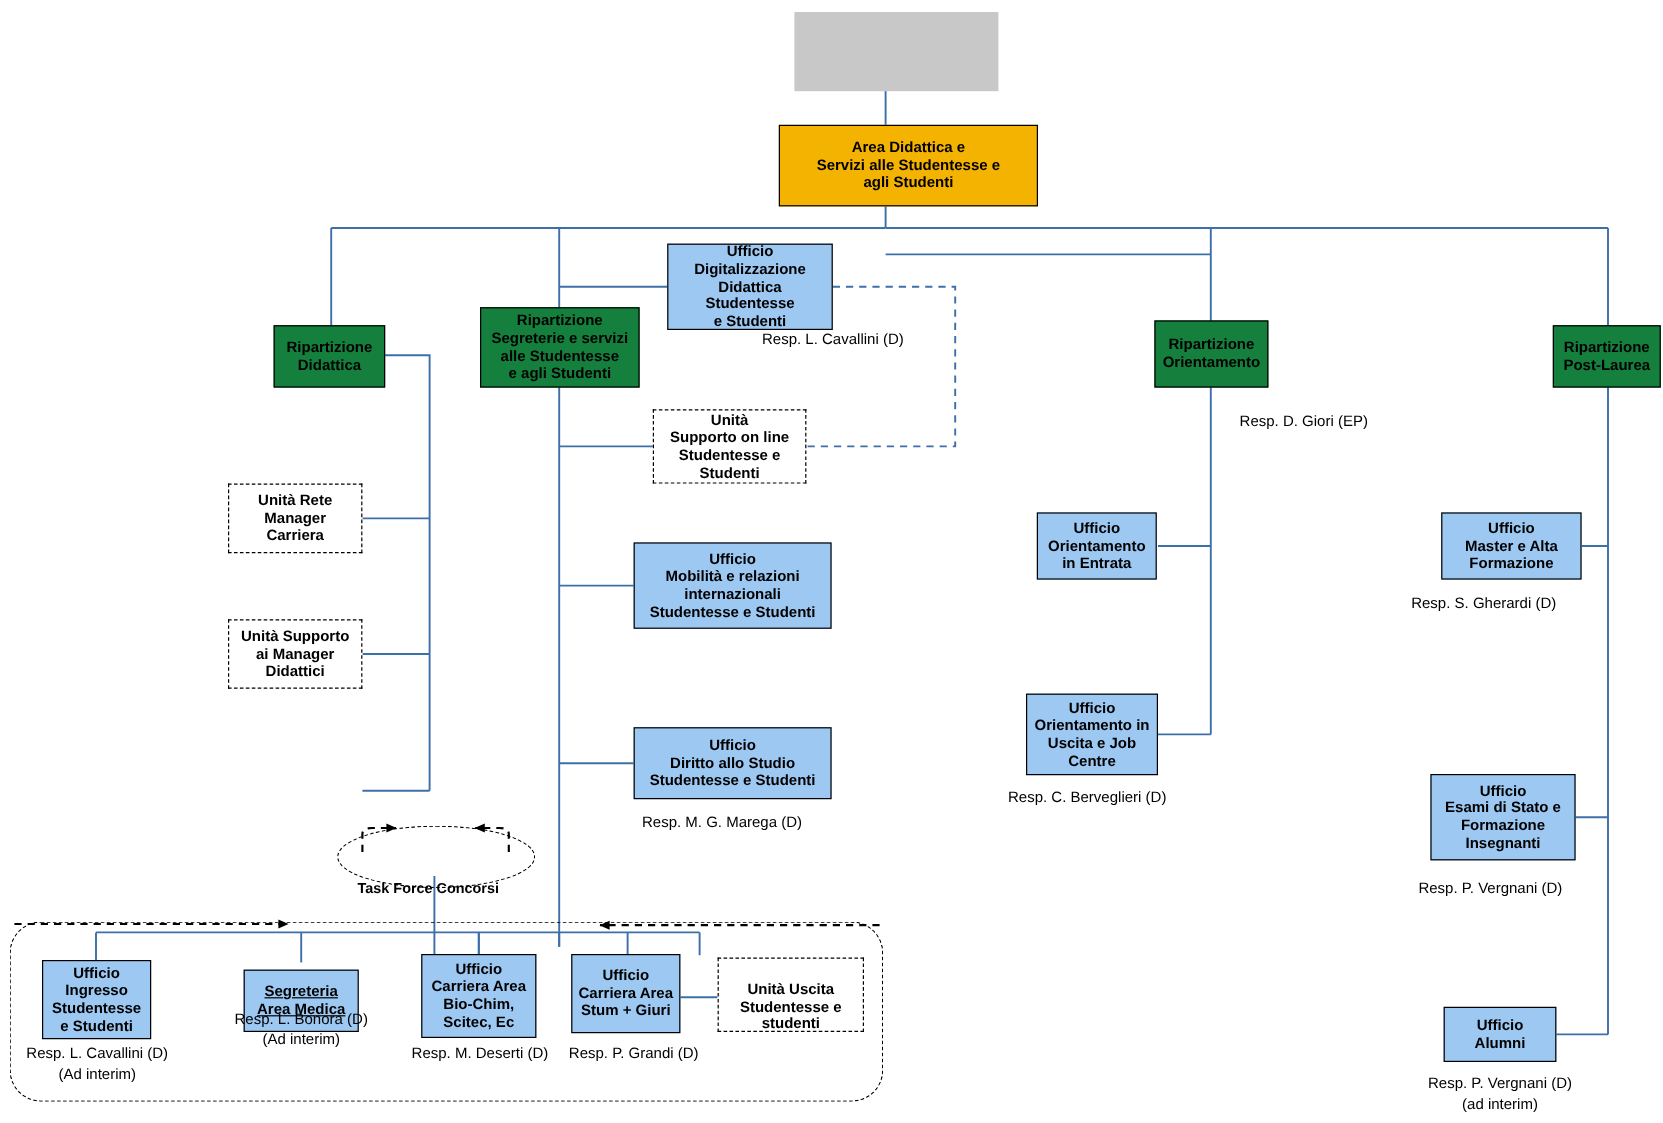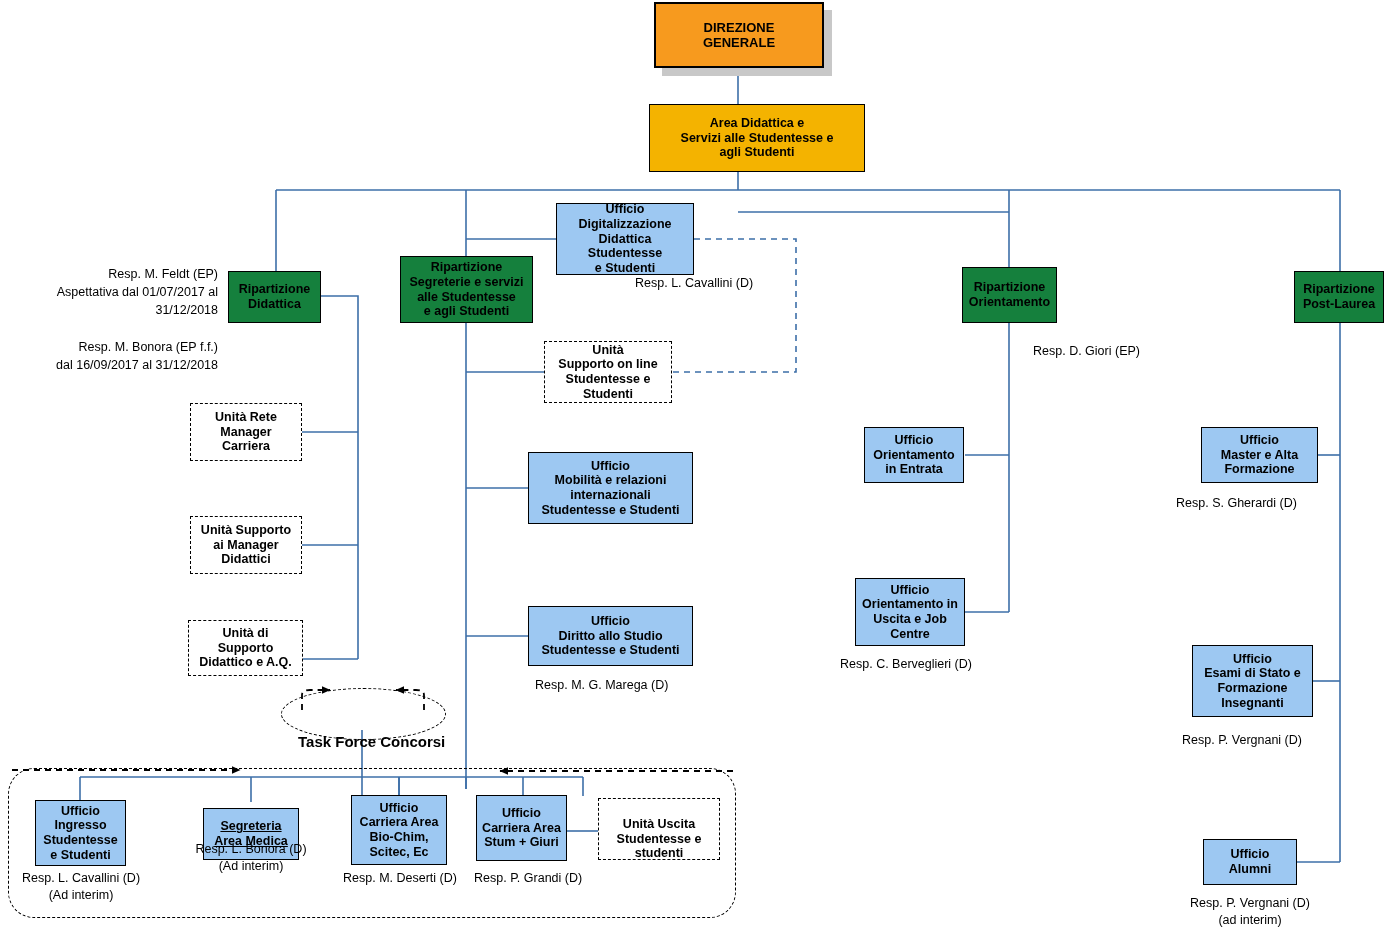--- a/index.html
+++ b/index.html
@@ -74,21 +74,21 @@
     color: #000000;
     line-height: 1.32;
     white-space: pre;
     z-index: 4;
   }
   .caption.center { text-align: center; }
   .caption.right  { text-align: right; }
   .caption.left   { text-align: left; }
   .tf-label {
     position: absolute;
-    font-size: 15px;
+    font-size: 12px;
     font-weight: bold;
     color: #000000;
     z-index: 5;
     white-space: nowrap;
   }
   .process-box {
     position: absolute;
     box-sizing: border-box;
     border: 1.6px dashed #000000;
     border-radius: 26px;
@@ -179,24 +179,20 @@
     </g>
 
     <g fill="none" stroke="#000000" stroke-width="1.8" stroke-dasharray="6,5">
       <path d="M12,770 L240,770" marker-end="url(#arrowBlack)"></path>
       <path d="M733,771 L500,771" marker-end="url(#arrowBlack)"></path>
     </g>
   </svg>
 
   <div class="shadow" style="left:662px; top:10px; width:170px; height:66px;"></div>
 
-  <div class="node n-orange" style="left:654px; top:2px; width:170px; height:66px;">
-    <span style="white-space:pre-line;">DIREZIONE
-GENERALE</span>
-  </div>
 
   <div class="node n-amber" style="left:649px; top:104px; width:216px; height:68px;">
     <span style="white-space:pre-line;">Area Didattica e
 Servizi alle Studentesse e
 agli Studenti</span>
   </div>
 
   <div class="node n-yellow" style="left:228px; top:271px; width:93px; height:52px;">
     <span style="white-space:pre-line;">Ripartizione
 Didattica</span>
@@ -251,25 +247,20 @@
 Manager
 Carriera</span>
   </div>
 
   <div class="node n-dashed" style="left:190px; top:516px; width:112px; height:58px;">
     <span style="white-space:pre-line;">Unità Supporto
 ai Manager
 Didattici</span>
   </div>
 
-  <div class="node n-dashed" style="left:188px; top:620px; width:115px; height:56px;">
-    <span style="white-space:pre-line;">Unità di
-Supporto
-Didattico e A.Q.</span>
-  </div>
 
   <div class="node n-blue" style="left:864px; top:427px; width:100px; height:56px;">
     <span style="white-space:pre-line;">Ufficio
 Orientamento
 in Entrata</span>
   </div>
 
   <div class="node n-blue" style="left:855px; top:578px; width:110px; height:68px;">
     <span style="white-space:pre-line;">Ufficio
 Orientamento in
@@ -324,25 +315,20 @@
     <span style="white-space:pre-line;margin-top:20px;">Unità Uscita
 Studentesse e
 studenti</span>
   </div>
 
   <div class="tf-ellipse" style="left:281px; top:688px; width:165px; height:52px;"></div>
   <div class="tf-label" style="left:298px; top:733px;">Task Force Concorsi</div>
 
   <div class="process-box" style="left:8px; top:768px; width:728px; height:150px;"></div>
 
-  <div class="caption right" style="left:0px; top:265px; width:218px; white-space:pre-line; line-height:1.45;">Resp. M.  Feldt (EP)
-Aspettativa dal 01/07/2017 al 31/12/2018
-
-Resp. M. Bonora (EP f.f.)
-dal 16/09/2017 al 31/12/2018</div>
 
   <div class="caption left" style="left:635px; top:275px;">Resp. L. Cavallini (D)</div>
 
   <div class="caption left" style="left:1033px; top:343px;">Resp. D. Giori (EP)</div>
 
   <div class="caption left" style="left:535px; top:677px;">Resp. M. G. Marega (D)</div>
 
   <div class="caption left" style="left:840px; top:656px;">Resp. C. Berveglieri (D)</div>
 
   <div class="caption left" style="left:1176px; top:495px;">Resp. S. Gherardi (D)</div>

